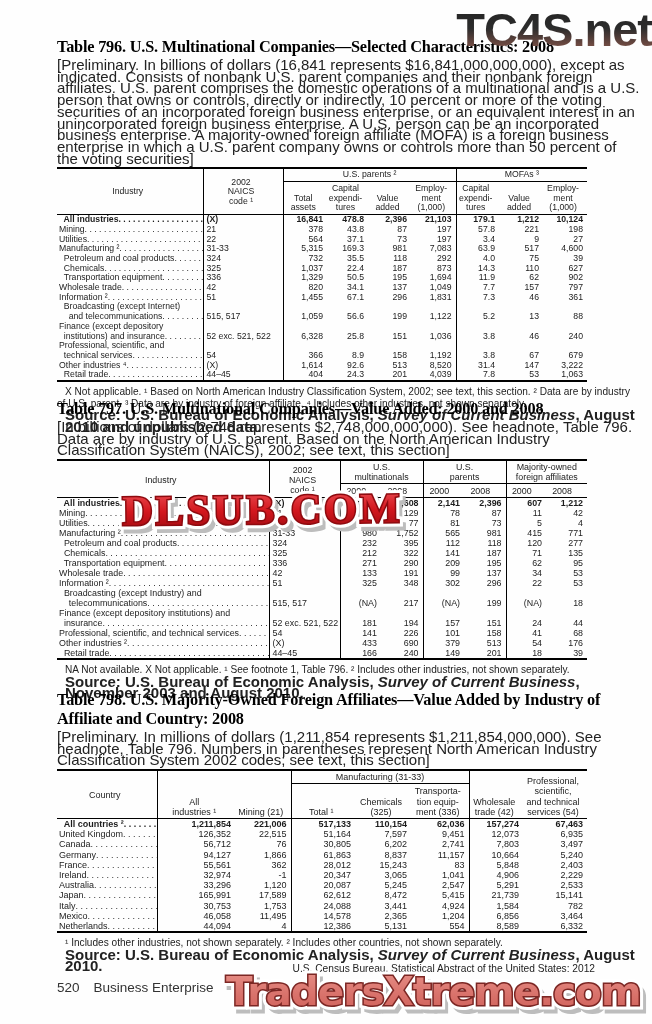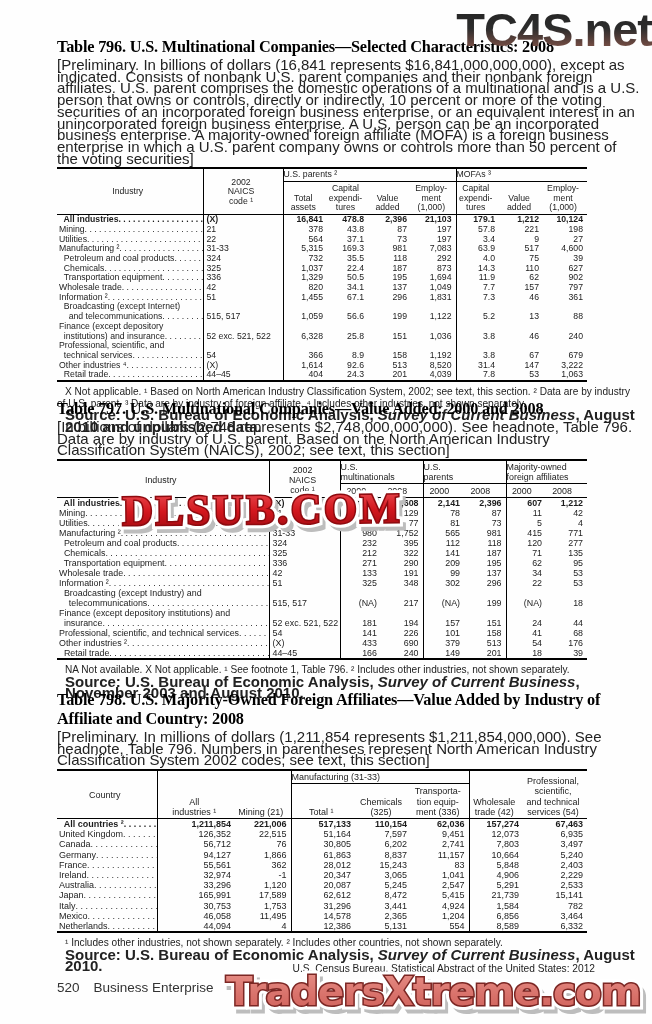--- a/index.html
+++ b/index.html
@@ -17,21 +17,21 @@
   table{border-collapse:collapse;table-layout:fixed;width:530px;
         border-top:2px solid #000;border-bottom:2px solid #000;margin-top:2px;}
   .tb796{font-size:8.7px;line-height:9.7px;}
   .tb797{font-size:8.9px;line-height:10px;}
   .tb798{font-size:9px;line-height:10.2px;}
   th{font-weight:normal;padding:0;}
   td{padding:0;}
   thead th{vertical-align:bottom;text-align:center;padding:2px 4px 1px 0;white-space:pre-line;}
   thead th.ind{text-align:center;vertical-align:middle;border-right:1px solid #000;}
   thead th.naicsh{text-align:center;vertical-align:middle;border-right:1px solid #000;}
-  thead th.grp{text-align:left;vertical-align:middle;border-bottom:1px solid #000;padding:1px 0;}
+  thead th.grp{text-align:center;vertical-align:middle;border-bottom:1px solid #000;padding:1px 0;}
   thead th.bb{border-bottom:1px solid #000;}
   thead tr:last-child th{border-bottom:1px solid #000;}
   .vll{border-left:1px solid #000;}
   tbody td{vertical-align:bottom;}
   tbody td.stub{border-right:1px solid #000;padding-left:2px;overflow:hidden;}
   tbody td.code{border-right:1px solid #000;padding-left:3px;white-space:pre;}
   tbody td.num{text-align:right;padding-right:4px;white-space:pre;}
   tbody td.num.vl{border-left:1px solid #000;}
   tr.b{font-weight:bold;}
   .lead{display:flex;}
@@ -771,21 +771,21 @@
           </tr>
           <tr>
             <td class="stub">
               <div class="lead">
                 <span class="lt">Italy</span>
                 <span class="dots"></span>
               </div>
             </td>
             <td class="num">30,753</td>
             <td class="num">1,753</td>
-            <td class="num vl">31,296</td>
+            <td class="num vl">24,088</td>
             <td class="num">3,441</td>
             <td class="num">4,924</td>
             <td class="num vl">1,584</td>
             <td class="num">782</td>
           </tr>
           <tr>
             <td class="stub">
               <div class="lead">
                 <span class="lt">Mexico</span>
                 <span class="dots"></span>

